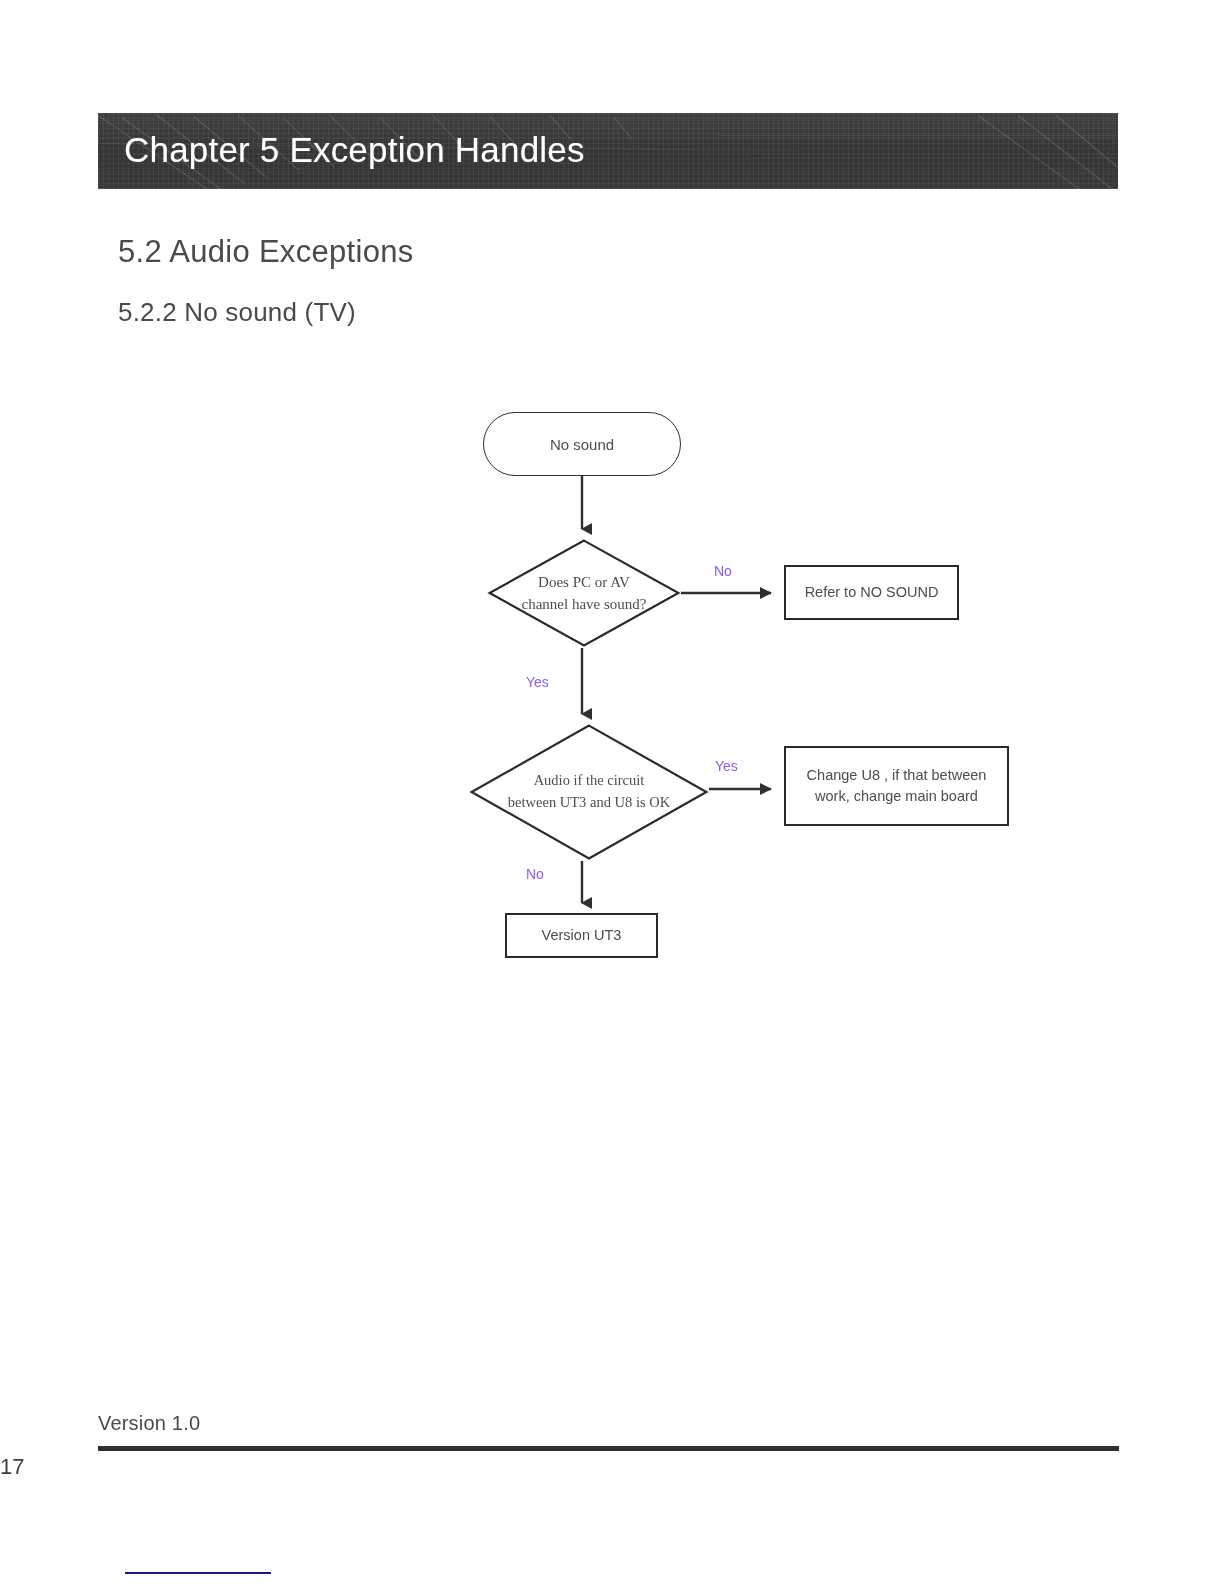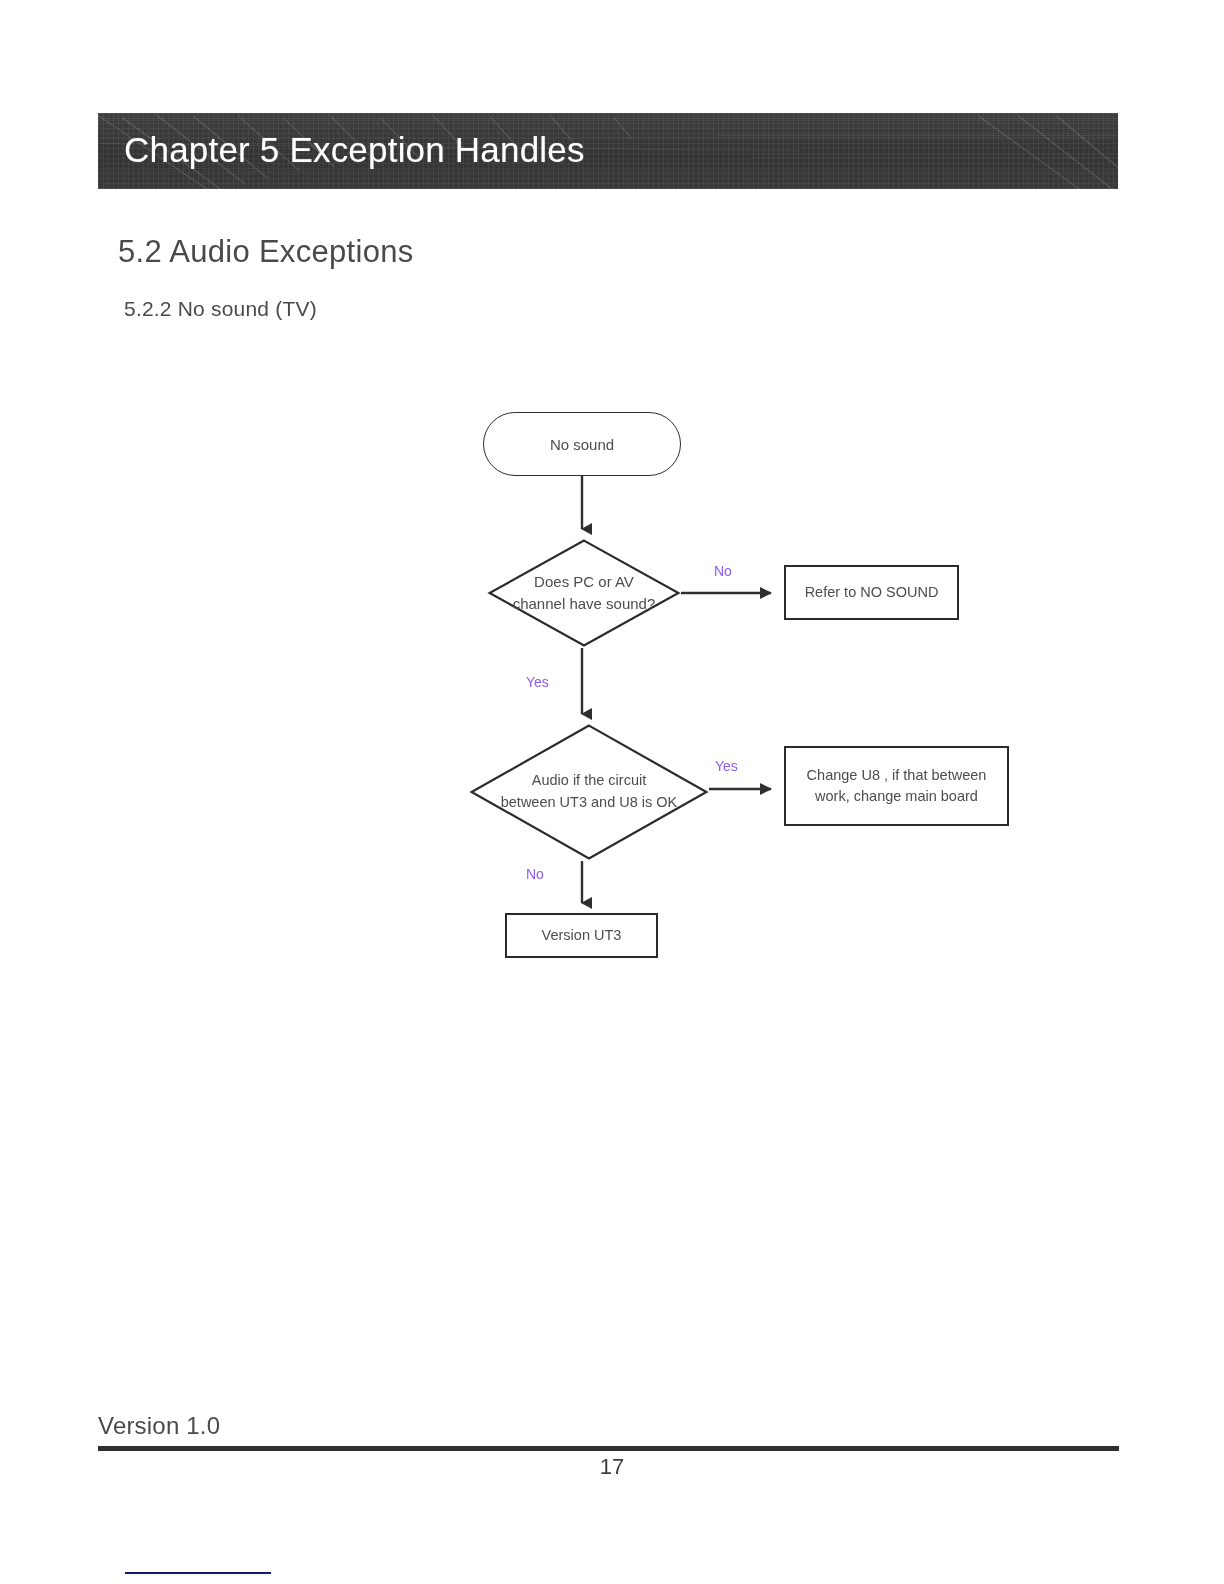--- a/index.html
+++ b/index.html
@@ -69,23 +69,23 @@
     left: 118px;
     top: 234px;
     font-size: 31px;
     font-weight: 400;
     color: #4a4a4a;
     letter-spacing: 0.3px;
     white-space: nowrap;
   }
   #subsection-heading {
     position: absolute;
-    left: 124px;
+    left: 118px;
     top: 297px;
-    font-size: 21px;
+    font-size: 26px;
     font-weight: 400;
     color: #4a4a4a;
     letter-spacing: 0.2px;
     white-space: nowrap;
   }
 
   
   #flowchart {
     position: absolute;
     left: 0;
@@ -162,20 +162,21 @@
     width: 100%;
     height: 100%;
     display: flex;
     align-items: center;
     justify-content: center;
     text-align: center;
     font-size: 14.5px;
     line-height: 1.5;
     color: #4d4d4d;
     pointer-events: none;
+    font-family: Liberation Serif, serif;
   }
   #node-decision-1 {
     left: 488px;
     top: 539px;
     width: 192px;
     height: 108px;
   }
   #node-decision-1 .dtext { font-size: 15px; }
   #node-decision-2 {
     left: 470px;
@@ -205,38 +206,37 @@
   #label-no-1  { left: 714px; top: 563px; }
   #label-yes-1 { left: 526px; top: 674px; }
   #label-yes-2 { left: 715px; top: 758px; }
   #label-no-2  { left: 526px; top: 866px; }
 
   
   #footer-version {
     position: absolute;
     left: 98px;
     top: 1412px;
-    font-size: 24px;
+    font-size: 20px;
     color: #4a4a4a;
     letter-spacing: 0.2px;
   }
   #footer-rule {
     position: absolute;
     left: 98px;
     top: 1446px;
     width: 1021px;
     height: 5px;
     background: #2f2f2f;
   }
   #footer-page-number {
     position: absolute;
     left: 0;
     top: 1454px;
     width: 1224px;
-    text-align: center;
     font-size: 22px;
     color: #3d3d3d;
   }
   #bottom-artifact {
     position: absolute;
     left: 125px;
     top: 1572px;
     width: 146px;
     height: 2px;
     background: #14197a;

